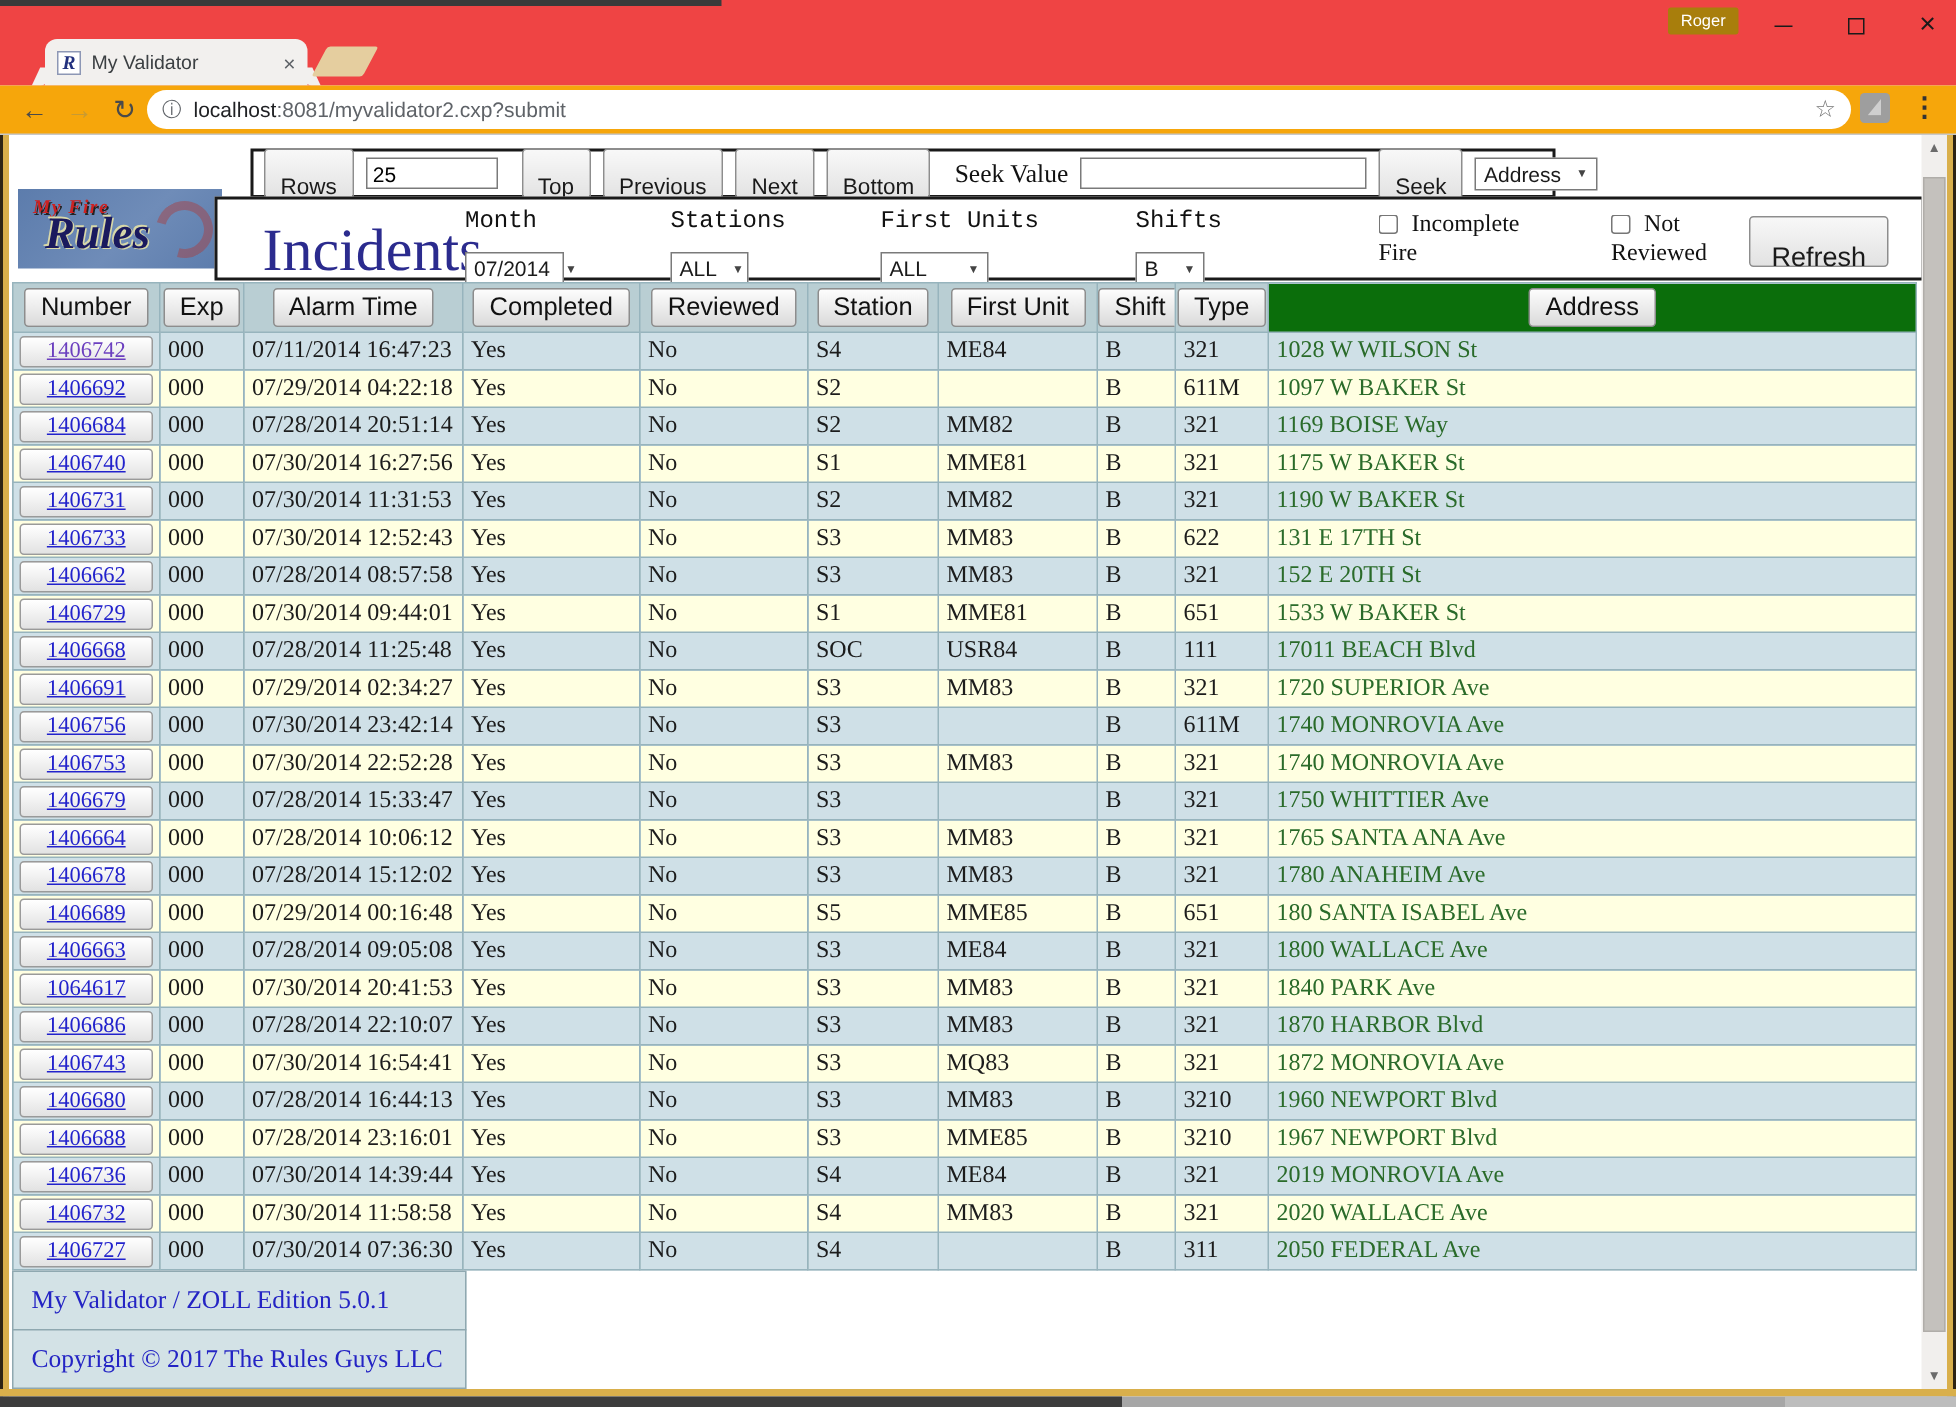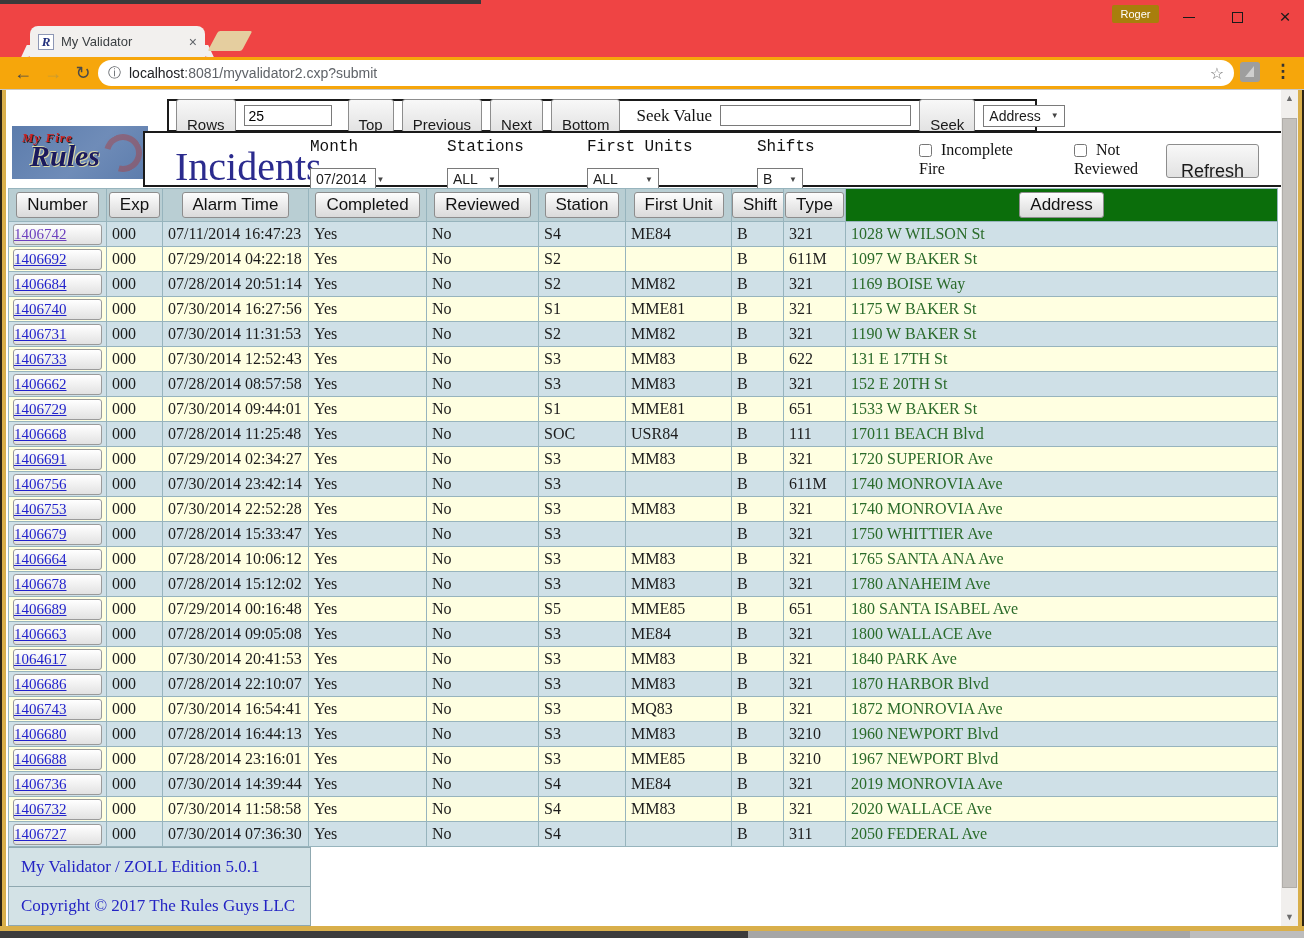--- a/index.html
+++ b/index.html
@@ -108,21 +108,21 @@
     width:1269px; background:#b9ced3; }
   .incident-table th, .incident-table td { border:1px solid #97b4bd; overflow:hidden; white-space:nowrap; }
   .incident-table th { background:#b9ced3; height:33px; text-align:center; font-weight:normal; }
   .hbtn { display:inline-block; background:linear-gradient(#fdfdfd,#dadada); border:1px solid #8d8d8d;
     border-radius:3px; font-size:17px; color:#111; padding:2px 10px; }
   th.h-address { background:#0B6E0B; }
   .incident-table td { height:25px; font-family:"Liberation Serif",serif; font-size:16px; color:#1c1c1c; padding:0 5px; }
   tr.r-odd td { background:#cfe0e7; }
   tr.r-even td { background:#ffffe1; }
   td.c-number { padding:0 4px; }
-  .num-btn { display:block; background:linear-gradient(#ffffff,#e2e2e2); border:1px solid #9a9a9a;
+  .num-btn { display:block; text-align:center; background:linear-gradient(#ffffff,#e2e2e2); border:1px solid #9a9a9a;
     border-radius:3px; font-size:15px; color:#2222cc; text-decoration:underline; margin:1px 0; line-height:19px; }
   tr:first-child .num-btn { color:#6b3fbf; }
   td.c-address { color:#2a6b2a; }
 
   
   .footer-box { position:absolute; left:2px; width:303px; height:40px; background:#d3e2e6;
     border:1px solid #8fa8b0; display:flex; align-items:center; padding-left:12px;
     font-family:"Liberation Serif",serif; font-size:17px; color:#2424c4; }
   .footer-1 { top:757px; } .footer-2 { top:796px; }
 </style>

